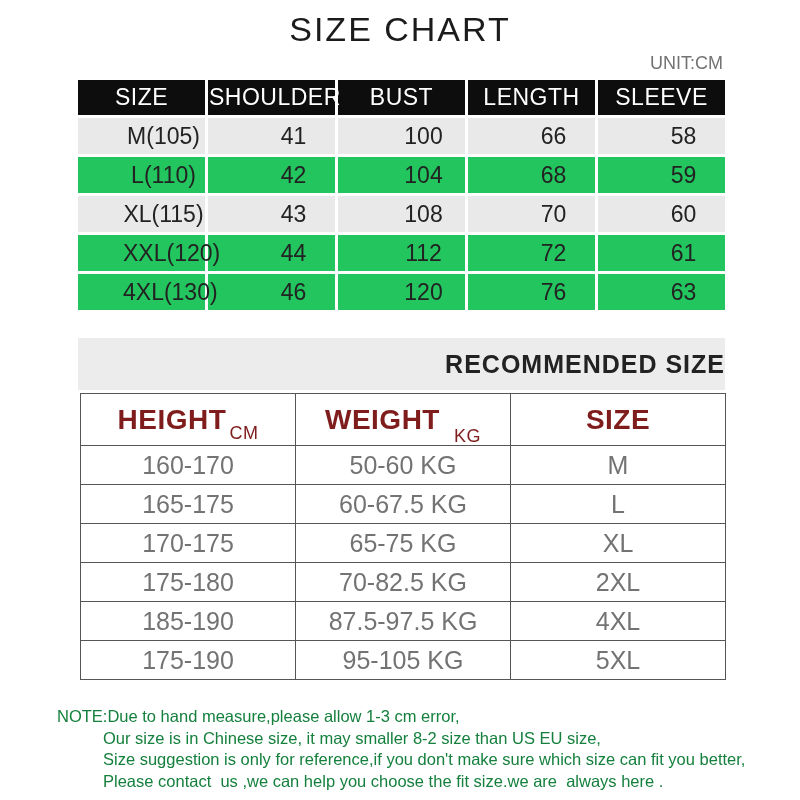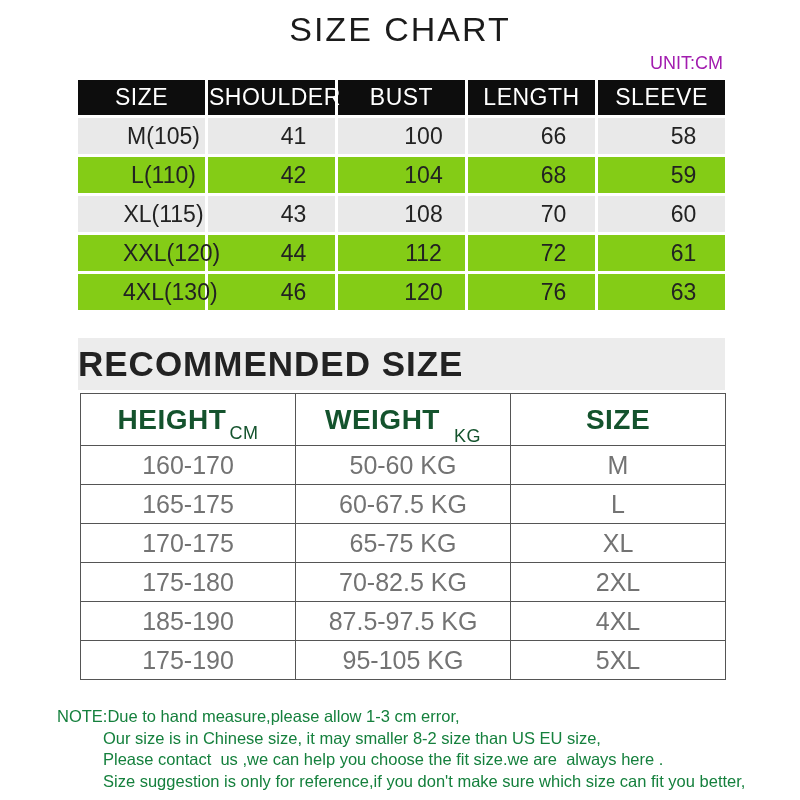--- a/index.html
+++ b/index.html
@@ -20,21 +20,21 @@
     text-align: center;
     font-size: 34px;
     letter-spacing: 2px;
     color: #1b1b1b;
   }
   .unit {
     position: absolute;
     top: 53px;
     right: 77px;
     font-size: 18px;
-    color: #a21caf;
+    color: #737373;
   }
   
   .size-table {
     position: absolute;
     top: 77px;
     left: 75px;
     width: 653px;
     border-collapse: separate;
     border-spacing: 3px 3px;
     table-layout: fixed;
@@ -49,32 +49,32 @@
     letter-spacing: 0.5px;
   }
   .size-table td {
     font-size: 23px;
     height: 34px;
     text-align: center;
     color: #222;
     padding-left: 45px;
   }
   .size-table tr.row-odd td  { background: #e9e9e9; }
-  .size-table tr.row-even td { background: #84cc16; }
+  .size-table tr.row-even td { background: #22c55e; }
   
   .banner {
     position: absolute;
     top: 338px;
     left: 78px;
     width: 647px;
     height: 52px;
     background: #ececec;
-    text-align: left;
+    text-align: right;
     line-height: 52px;
-    font-size: 35px;
+    font-size: 25px;
     font-weight: bold;
     letter-spacing: 1px;
     color: #222;
   }
   
   .rec-table {
     position: absolute;
     top: 393px;
     left: 80px;
     width: 646px;
@@ -84,21 +84,21 @@
   }
   .rec-table th, .rec-table td {
     border: 1px solid #555;
     text-align: center;
   }
   .rec-table th {
     height: 49px;
     font-size: 28px;
     font-weight: bold;
     letter-spacing: 0.5px;
-    color: #14532d;
+    color: #7f1d1d;
   }
   .rec-table th .unit-sub {
     font-size: 18px;
     font-weight: normal;
     position: relative;
     top: 10px;
     margin-left: 3px;
   }
   .rec-table th .unit-sub.kg { margin-left: 14px; top: 13px; }
   .rec-table td {
@@ -222,17 +222,17 @@
         <td>175-190</td>
         <td>95-105 KG</td>
         <td>5XL</td>
       </tr>
     </tbody>
   </table>
 
   <div class="note">
     <div class="note-line">NOTE:Due to hand measure,please allow 1-3 cm error,</div>
     <div class="note-line indented">Our size is in Chinese size, it may smaller 8-2 size than US EU size,</div>
+    <div class="note-line indented">Size suggestion is only for reference,if you don't make sure which size can fit you better,</div>
     <div class="note-line indented">Please contact  us ,we can help you choose the fit size.we are  always here .</div>
-    <div class="note-line indented">Size suggestion is only for reference,if you don't make sure which size can fit you better,</div>
   </div>
 
 </div>
 
 </body></html>

